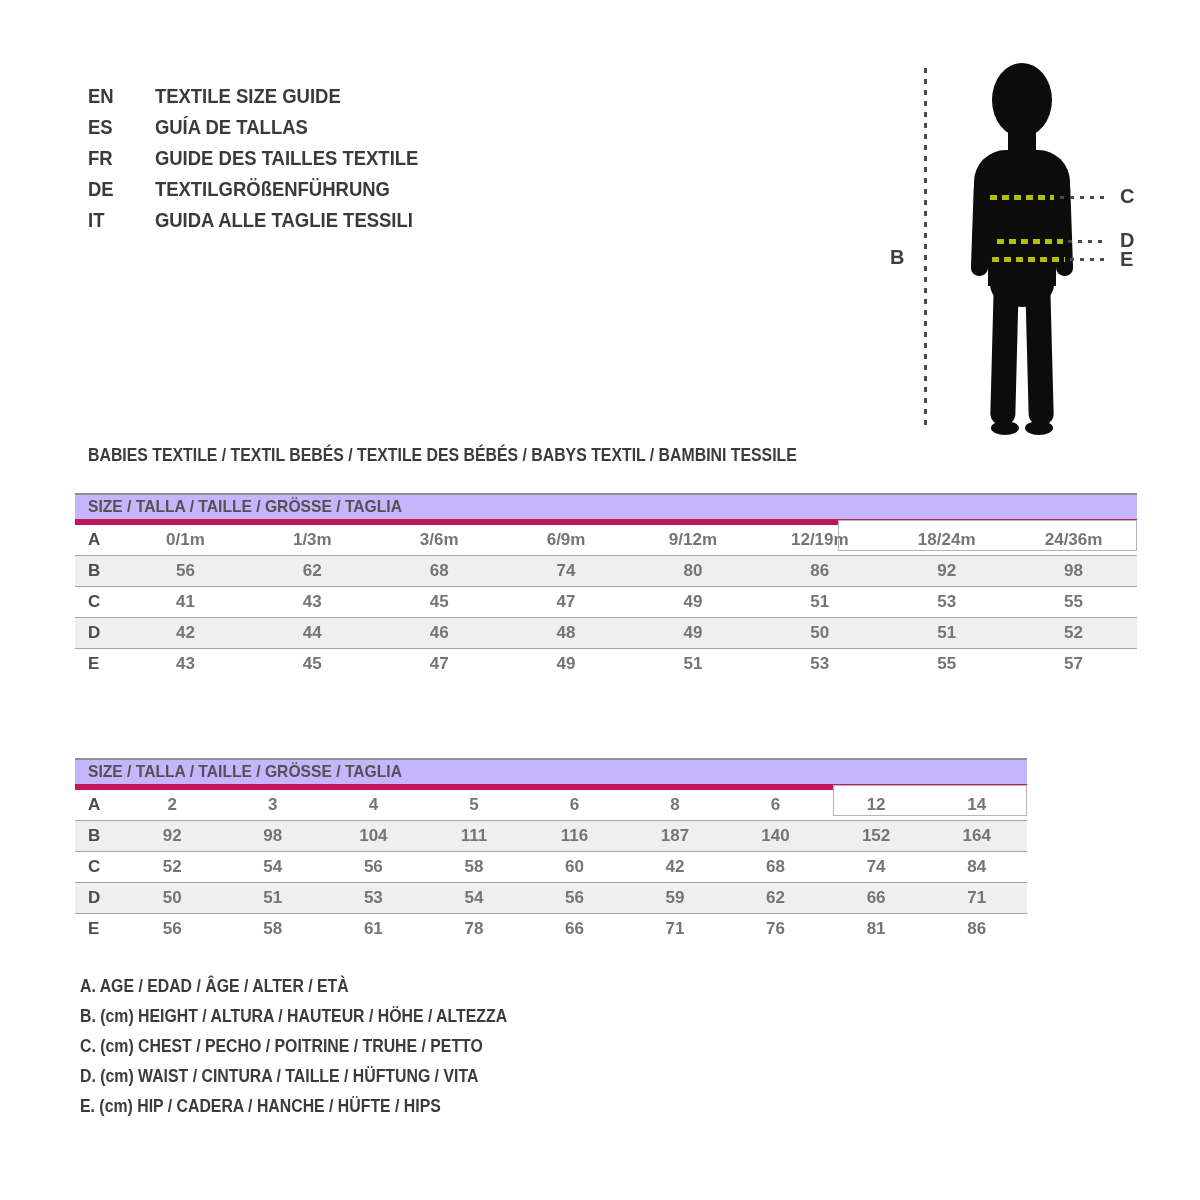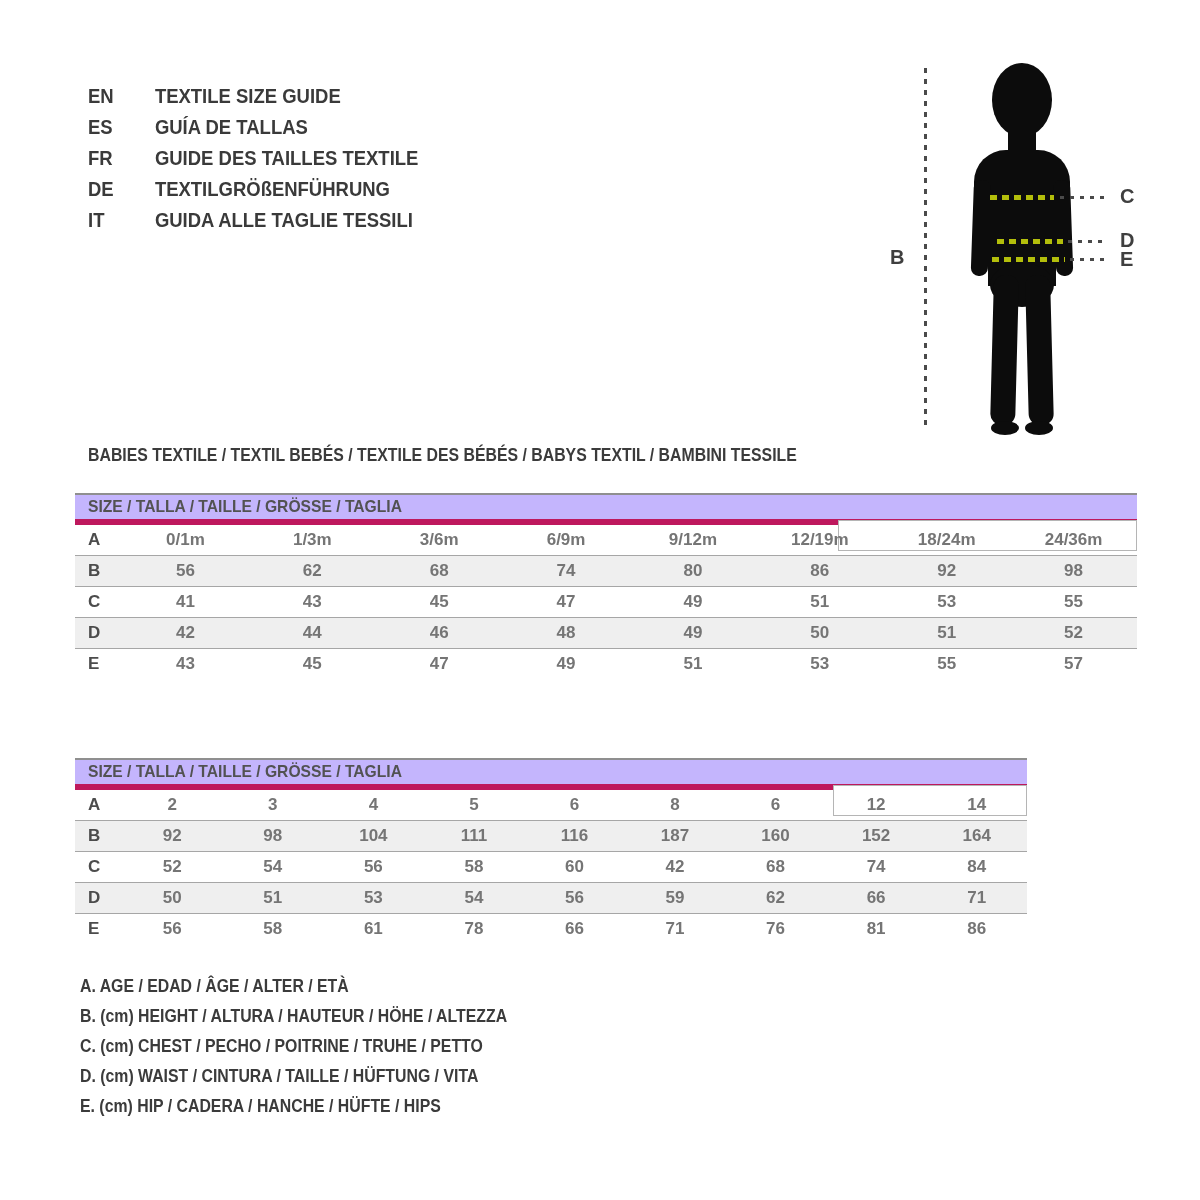--- a/index.html
+++ b/index.html
@@ -197,21 +197,21 @@
             <td>14</td>
           </tr>
           <tr class="stripe">
             <td class="rowlabel">B</td>
             <td>92</td>
             <td>98</td>
             <td>104</td>
             <td>111</td>
             <td>116</td>
             <td>187</td>
-            <td>160</td>
+            <td>140</td>
             <td>152</td>
             <td>164</td>
           </tr>
           <tr>
             <td class="rowlabel">C</td>
             <td>52</td>
             <td>54</td>
             <td>56</td>
             <td>58</td>
             <td>60</td>

